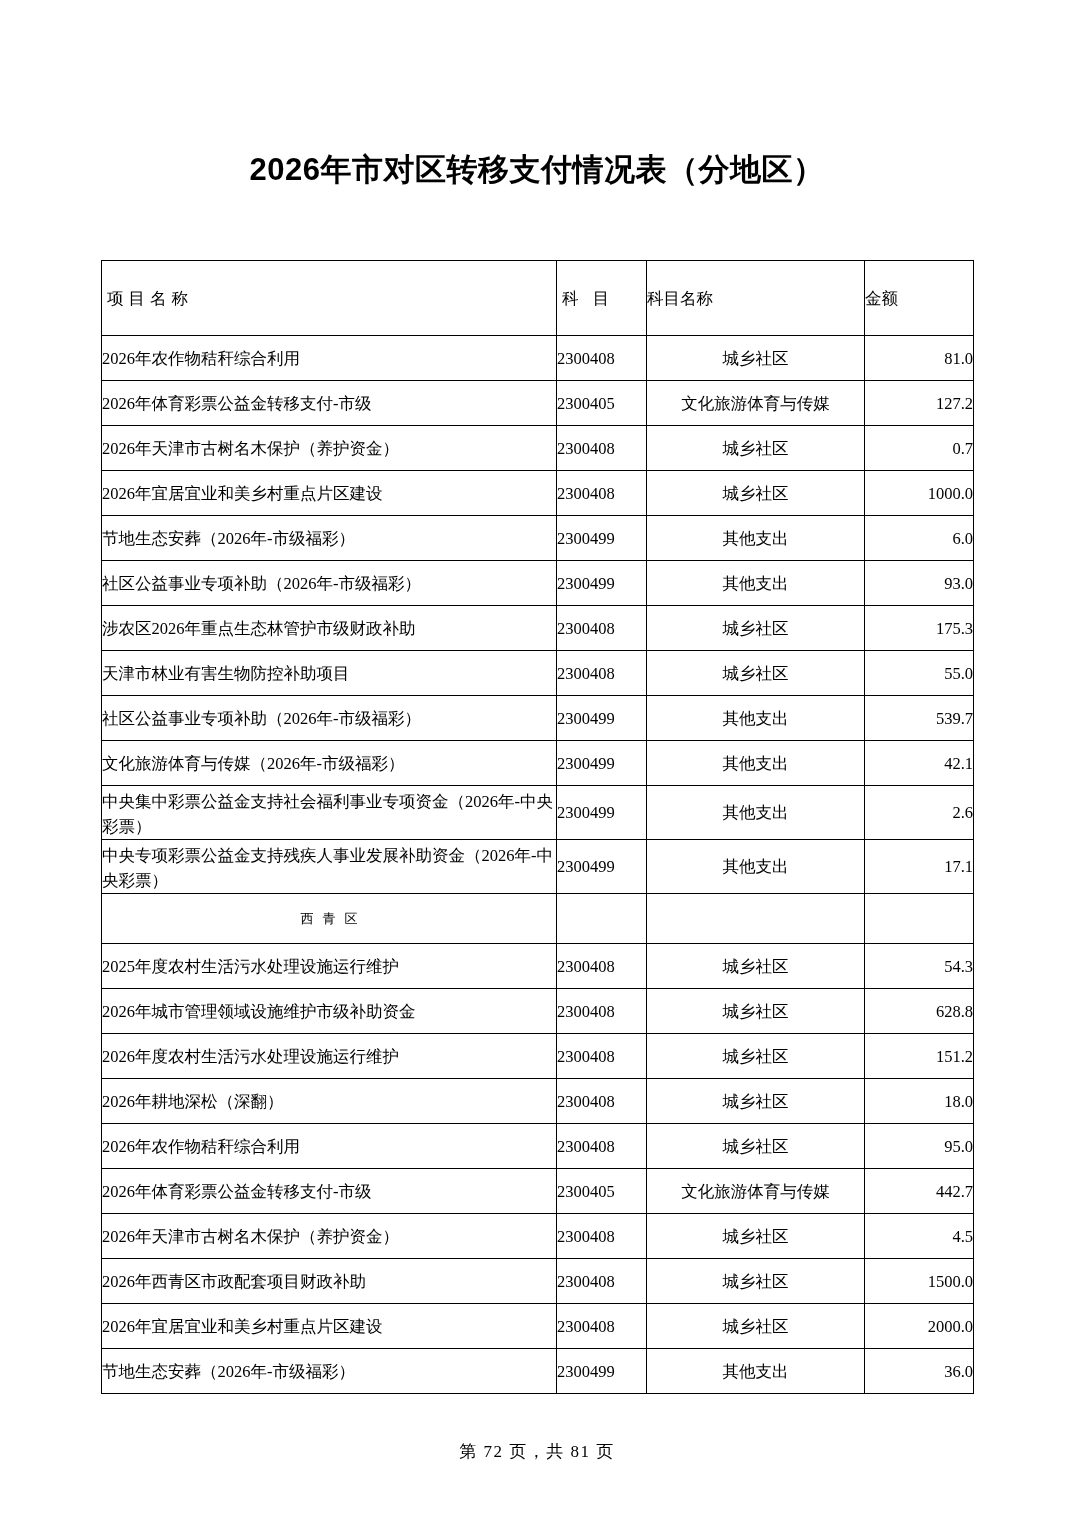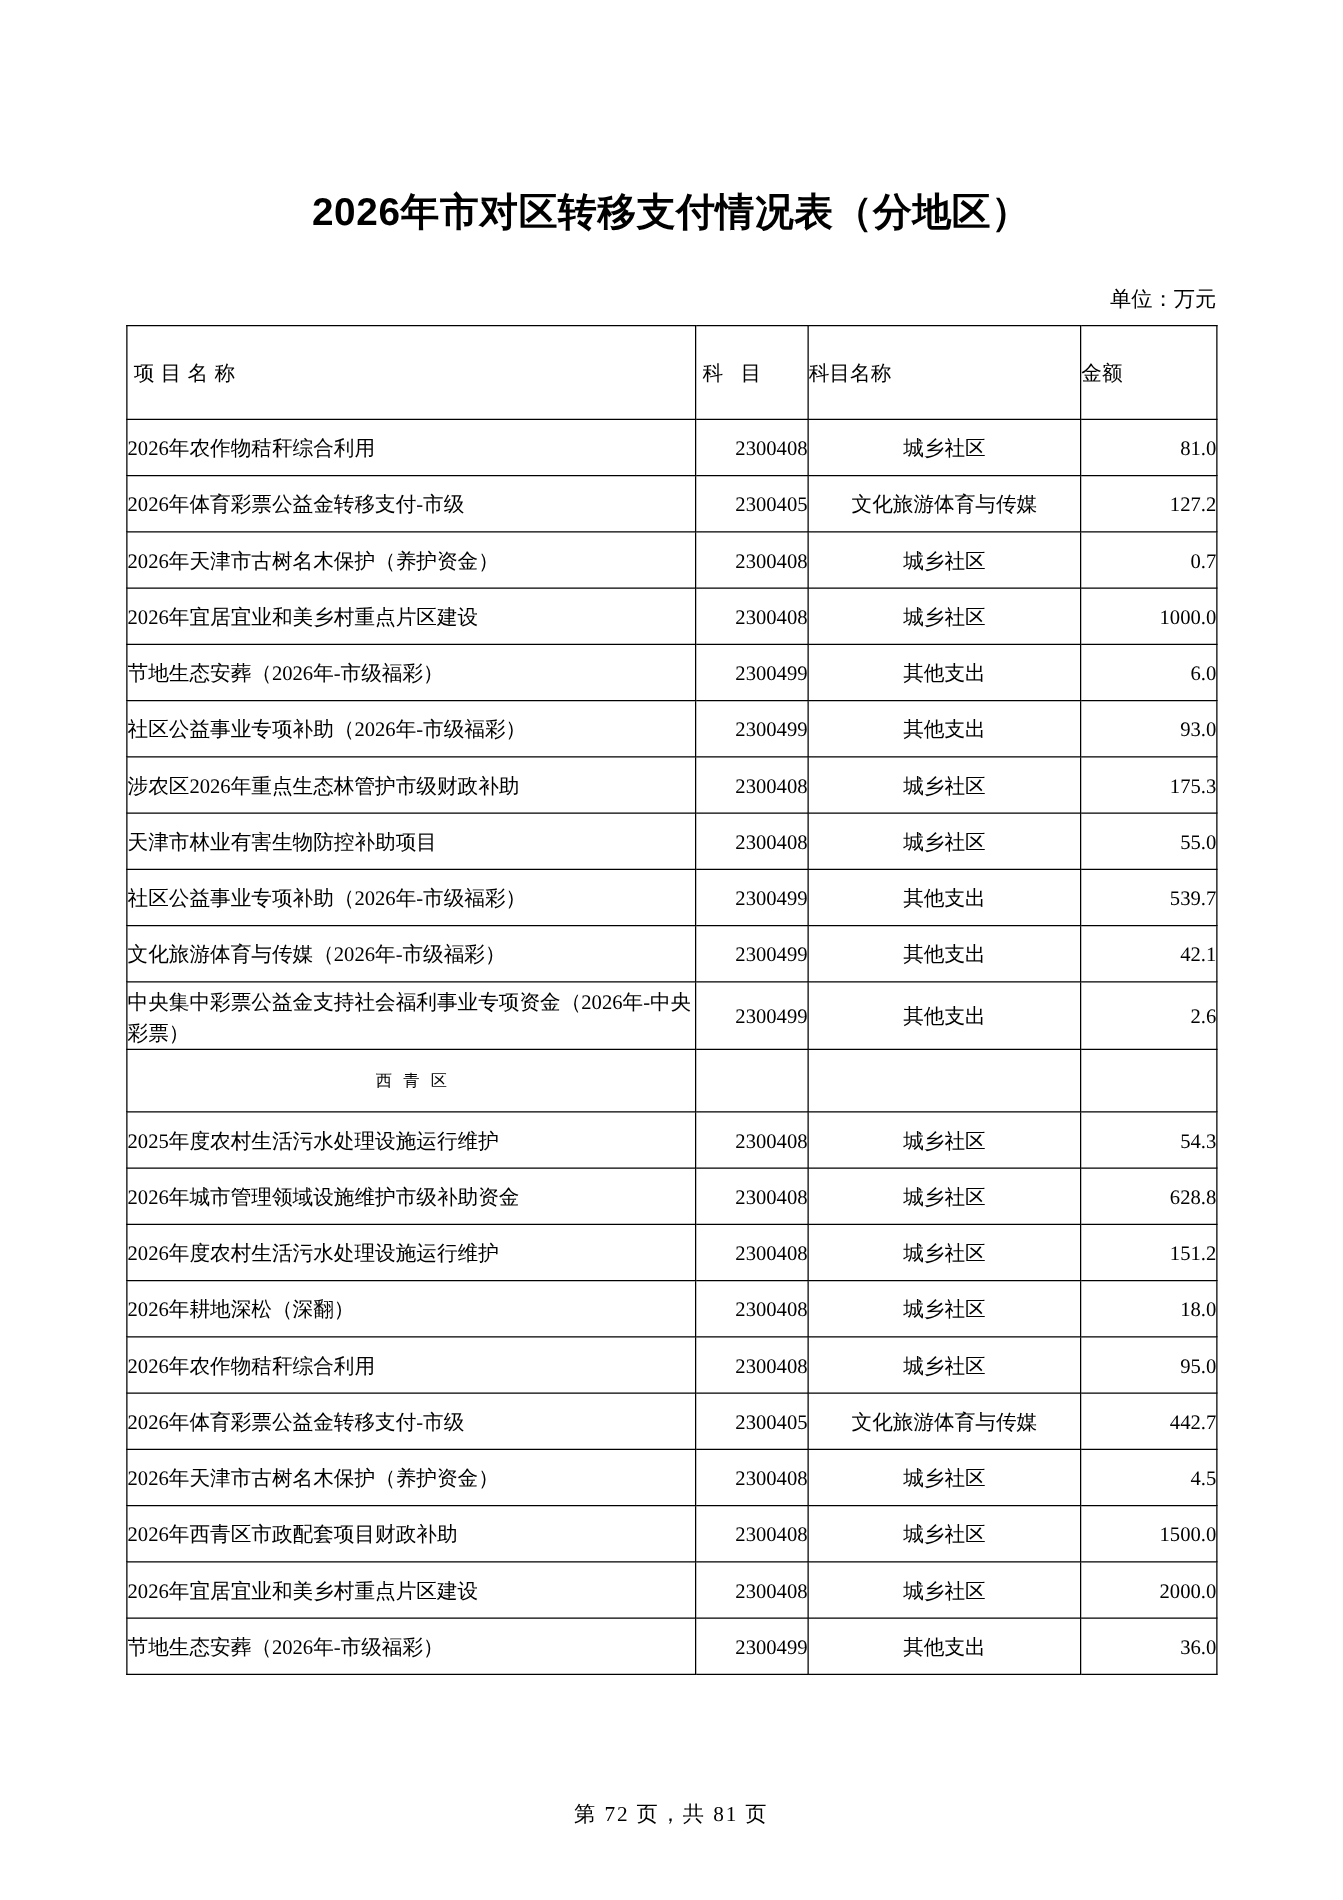--- a/index.html
+++ b/index.html
@@ -82,21 +82,21 @@
     text-align: left;
     padding: 0 6px 0 9px;
     word-break: break-all;
   }
   td.cell-name.wrap {
     vertical-align: top;
     padding-top: 3px;
     line-height: 25px;
   }
   td.cell-code {
-    text-align: right;
+    text-align: left;
   }
   td.cell-codename {
     text-align: center;
   }
   td.cell-amount {
     text-align: right;
     padding-right: 10px;
   }
   tr.section-row td.cell-name {
     text-align: center;
@@ -118,21 +118,20 @@
     line-height: 24px;
   }
 </style>
 </head>
 <body>
 
 <div class="page">
 
   <div class="doc-title">2026年市对区转移支付情况表（分地区）</div>
 
-  <div class="unit-line">单位：万元</div>
 
   <table class="sheet">
     <colgroup>
       <col class="c-name">
       <col class="c-code">
       <col class="c-codename">
       <col class="c-amount">
     </colgroup>
     <thead>
       <tr>
@@ -202,20 +201,26 @@
           <td class="cell-code">2300499</td>
           <td class="cell-codename">其他支出</td>
           <td class="cell-amount">42.1</td>
         </tr>
         <tr>
           <td class="cell-name wrap">中央集中彩票公益金支持社会福利事业专项资金（2026年-中央彩票）</td>
           <td class="cell-code">2300499</td>
           <td class="cell-codename">其他支出</td>
           <td class="cell-amount">2.6</td>
         </tr>
+        <tr>
+          <td class="cell-name wrap">中央专项彩票公益金支持残疾人事业发展补助资金（2026年-中央彩票）</td>
+          <td class="cell-code">2300499</td>
+          <td class="cell-codename">其他支出</td>
+          <td class="cell-amount">17.1</td>
+        </tr>
         <tr class="section-row">
           <td class="cell-name">西青区</td>
           <td class="cell-code"></td>
           <td class="cell-codename"></td>
           <td class="cell-amount"></td>
         </tr>
         <tr>
           <td class="cell-name">2025年度农村生活污水处理设施运行维护</td>
           <td class="cell-code">2300408</td>
           <td class="cell-codename">城乡社区</td>

